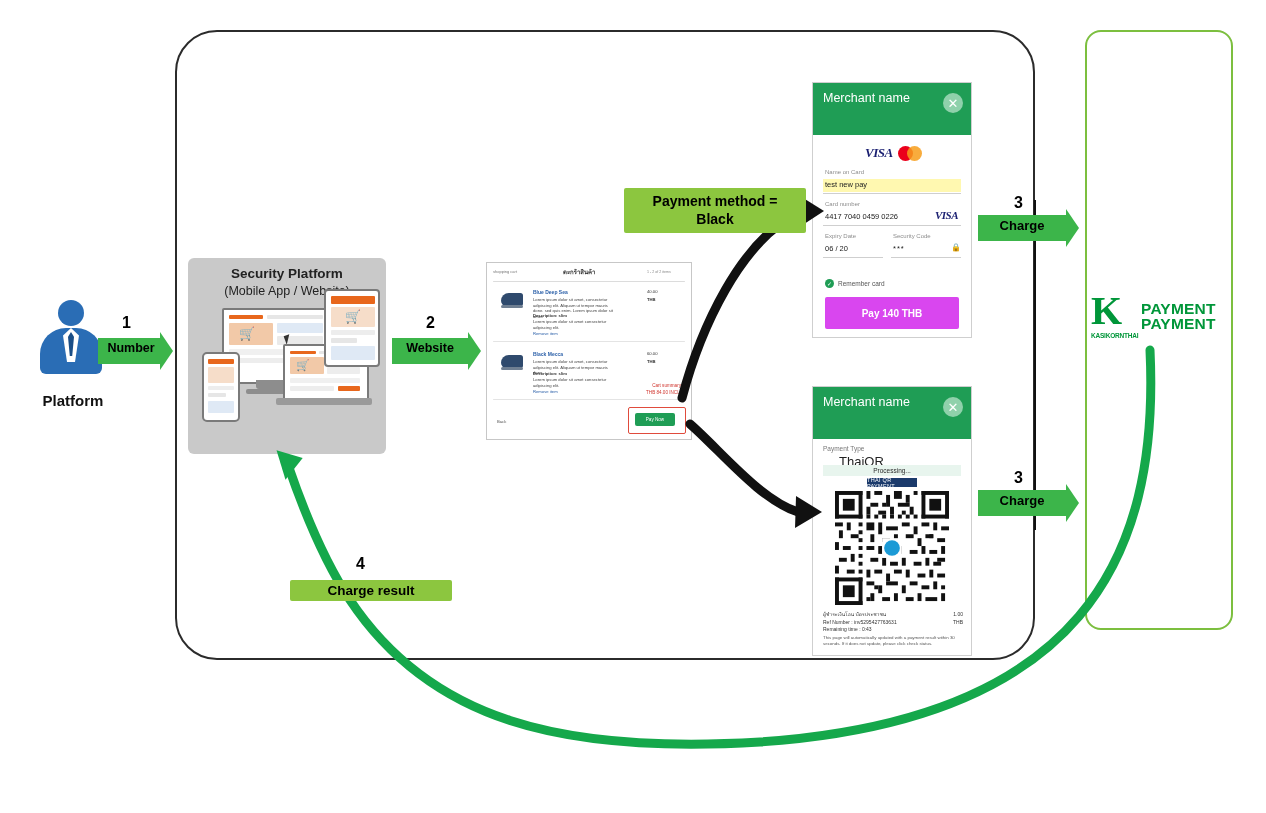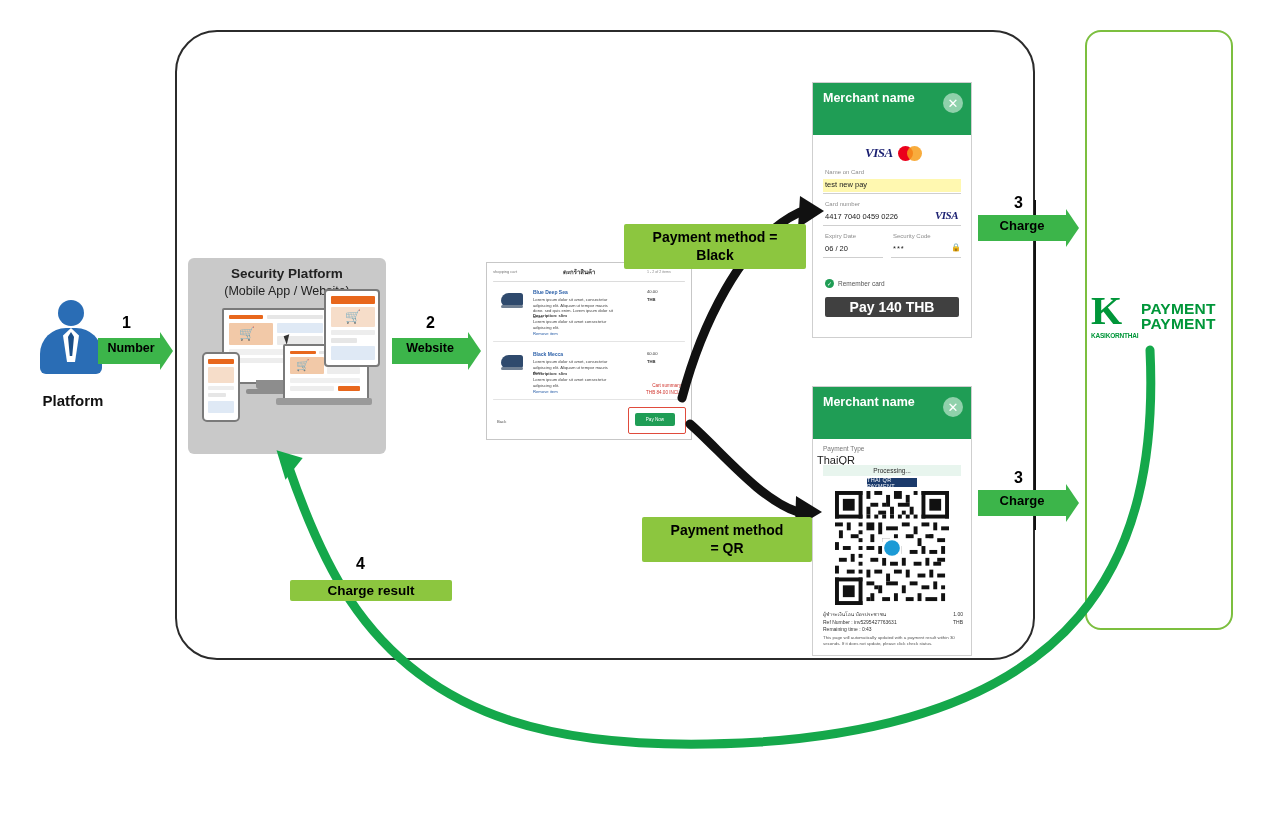--- a/index.html
+++ b/index.html
@@ -219,21 +219,21 @@
     background: #ffffff;
     border: 1px solid #cfcfcf;
   }
   .ui-header {
     position:absolute; left:0; top:0; width:100%; height:52px;
     background: #1f9d55;
     color:#fff;
   }
   .ui-header .mname {
     position:absolute; left:10px; top:8px;
-    font-size: 12.5px; font-weight: bold; line-height: 1.15;
+    font-size: 12.5px; font-weight: normal; line-height: 1.15;
     width: 100px;
   }
   .ui-close {
     position:absolute; right:8px; top:10px;
     width:20px; height:20px; border-radius:50%;
     background:#8fd1ab; color:#fff;
     display:flex; align-items:center; justify-content:center;
     font-size: 13px; line-height:1;
   }
   #card-brands {
@@ -269,39 +269,39 @@
     display:flex; align-items:center; gap:4px;
     font-size: 6.5px; color:#555;
   }
   .check-circle {
     width: 9px; height: 9px; border-radius:50%;
     background: #1f9d55; color:#fff; font-size:6px;
     display:flex; align-items:center; justify-content:center;
   }
   #pay-btn {
     position:absolute; left: 12px; top: 214px;
-    width: 134px; height: 20px;
-    background:#404040; color:#fff;
+    width: 134px; height: 32px;
+    background:#d946ef; color:#fff;
     border-radius: 2px;
-    font-size: 14px; font-weight: bold;
+    font-size: 10px; font-weight: bold;
     display:flex; align-items:center; justify-content:center;
   }
   .sec-lock {
     position:absolute; right: 10px; top: 160px;
     font-size: 8px; color:#9a9a9a;
   }
 
   
   #qr-ui {
     left: 812px; top: 386px;
     width: 158px; height: 268px;
     background:#ffffff; border:1px solid #cfcfcf;
   }
   #qr-type-label { position:absolute; left:10px; top:58px; font-size:6.5px; color:#777; }
-  #qr-type-value { position:absolute; left:4px; top:67px; font-size:11px; color:#222; }
+  #qr-type-value { position:absolute; left:26px; top:67px; font-size:13px; color:#222; }
   #qr-processing {
     position:absolute; left:10px; top:78px; width:138px; height:11px;
     background:#e8f5ee; color:#2b2b2b; font-size:6.5px;
     display:flex; align-items:center; justify-content:center;
   }
   #thaiqr-badge {
     position:absolute; left:54px; top:91px; width:50px; height:9px;
     background:#1b3a6b; color:#fff; font-size:5.5px;
     display:flex; align-items:center; justify-content:center;
     letter-spacing: .3px;
@@ -701,22 +701,18 @@
   <div class="abs step-num" style="left:1014px; top:194px;">3</div>
   <div class="abs" style="left:978px; top:218px; width:88px; text-align:center; font-size:13px; font-weight:bold; color:#000;">Charge</div>
 
   <div class="step-arrow abs" style="left:978px; top:490px; width:88px;"></div>
   <div class="abs step-num" style="left:1014px; top:469px;">3</div>
   <div class="abs" style="left:978px; top:493px; width:88px; text-align:center; font-size:13px; font-weight:bold; color:#000;">Charge</div>
 
   <div class="abs step-num" style="left:356px; top:555px;">4</div>
   <div class="abs step-label-box" style="left:290px; top:580px; width:146px;">Charge result</div>
 
-  <div class="abs method-box" style="left:624px; top:188px; width:162px;margin-top:36px;">
+  <div class="abs method-box" style="left:624px; top:188px; width:162px;">
     <span>Payment method =</span><br>
     <span>Black</span>
   </div>
-  <div class="abs method-box" style="left:642px; top:517px; width:150px;">
-    <span>Payment method</span><br>
-    <span>= QR</span>
-  </div>
 
 </div>
 
 </body></html>

